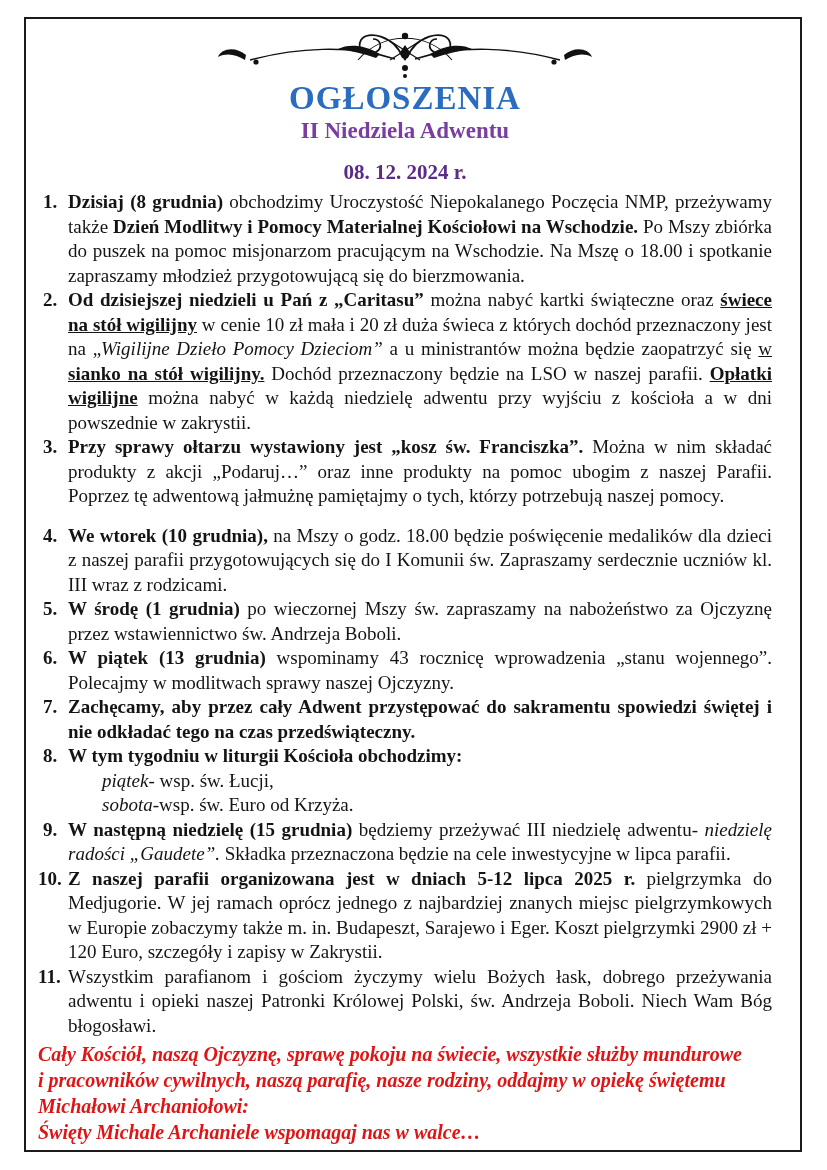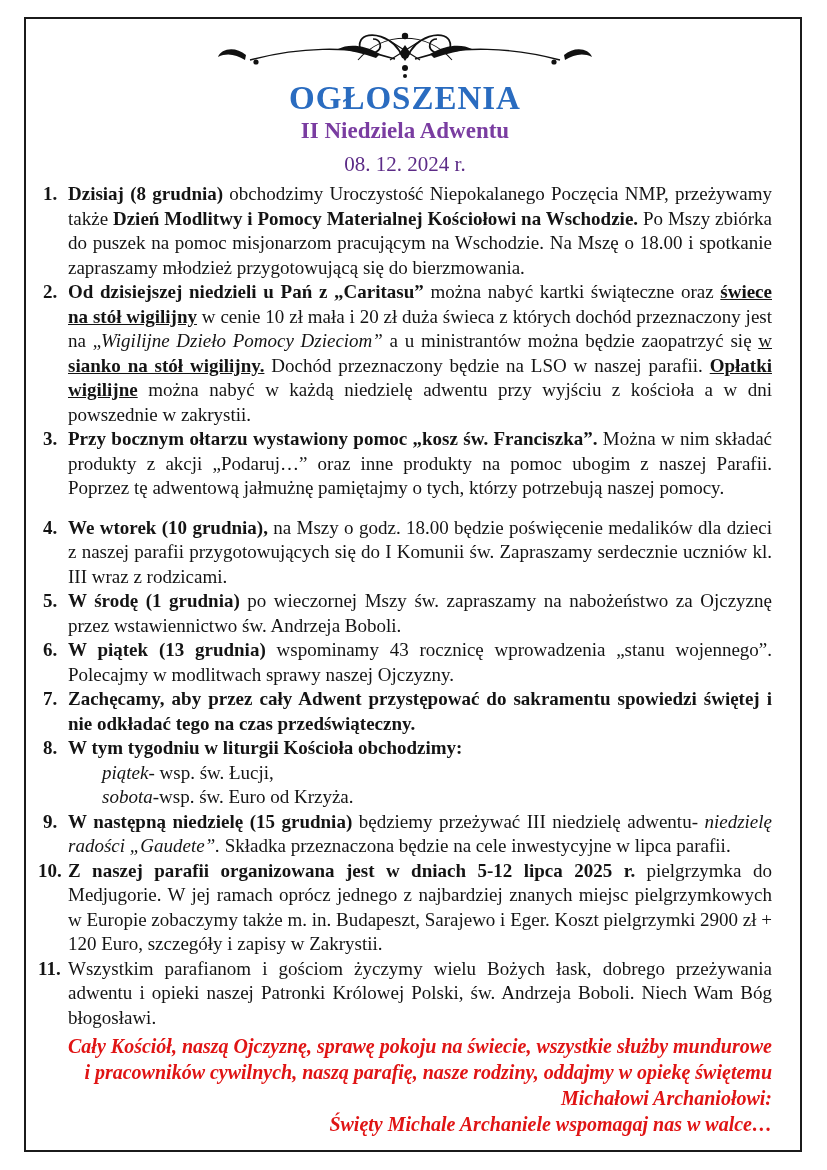--- a/index.html
+++ b/index.html
@@ -23,35 +23,35 @@
   .ornament{text-align:center;height:54px;line-height:0;}
   .title{
     margin:0;text-align:center;font-size:33px;line-height:34px;font-weight:bold;
     color:var(--title-blue);letter-spacing:1px;
   }
   .subtitle{
     margin:3px 0 8px;text-align:center;font-size:23px;line-height:25px;font-weight:bold;
     color:var(--subtitle-purple);
   }
   .date{
-    margin:10px 0 6px;text-align:center;font-size:21px;line-height:23px;font-weight:normal;
+    margin:18px 0 6px;text-align:center;font-size:21px;line-height:23px;font-weight:bold;
     color:var(--date-purple);
   }
   .items{font-size:19px;line-height:24.5px;}
   .item{display:flex;}
   .item.gap{margin-top:15px;}
   .num{flex:0 0 30px;width:30px;box-sizing:border-box;font-weight:bold;}
   .num.single{padding-left:5px;}
   .ibody{flex:1;text-align:justify;}
   .subline{padding-left:34px;text-align:left;}
   .seg-b{font-weight:bold;}
   .seg-i{font-style:italic;}
   .seg-u{text-decoration:underline;}
   .footer{
-    margin-top:3px;text-align:right;font-size:20px;line-height:26px;
+    margin-top:3px;text-align:left;font-size:20px;line-height:26px;
     font-weight:bold;font-style:italic;color:var(--footer-red);
   }
 </style>
 </head>
 <body>
 
 <div class="frame">
   <div class="content">
 
     <div class="ornament">
@@ -92,21 +92,21 @@
         <div class="item">
           <span class="num single">1.</span>
           <div class="ibody"><span class="seg-b ">Dzisiaj (8  grudnia) </span><span class="">obchodzimy Uroczystość Niepokalanego Poczęcia NMP, przeżywamy także </span><span class="seg-b ">Dzień Modlitwy i Pomocy Materialnej Kościołowi na Wschodzie.</span><span class=""> Po Mszy zbiórka do puszek na pomoc misjonarzom pracującym na Wschodzie. Na Mszę o 18.00  i spotkanie zapraszamy młodzież przygotowującą się do bierzmowania.</span></div>
         </div>
         <div class="item">
           <span class="num single">2.</span>
           <div class="ibody"><span class="seg-b ">Od dzisiejszej  niedzieli u Pań z „Caritasu” </span><span class="">można nabyć kartki świąteczne oraz </span><span class="seg-b seg-u">świece na stół wigilijny</span><span class=""> w cenie 10 zł  mała i 20 zł duża świeca z których dochód przeznaczony jest na „</span><span class="seg-i ">Wigilijne Dzieło Pomocy Dzieciom”</span><span class=""> a u ministrantów można będzie zaopatrzyć się </span><span class="seg-u">w </span><span class="seg-b seg-u">sianko na stół wigilijny.</span><span class=""> Dochód przeznaczony będzie na LSO w naszej parafii. </span><span class="seg-b seg-u">Opłatki wigilijne</span><span class=""> można nabyć w każdą niedzielę adwentu przy wyjściu z kościoła a w dni powszednie w zakrystii.</span></div>
         </div>
         <div class="item">
           <span class="num single">3.</span>
-          <div class="ibody"><span class="seg-b ">Przy bocznym ołtarzu wystawiony pomoc „kosz św. Franciszka”.</span><span class=""> Można w nim składać produkty z akcji „Podaruj…” oraz inne produkty na pomoc ubogim z naszej Parafii. Poprzez tę adwentową jałmużnę pamiętajmy o tych, którzy potrzebują naszej pomocy.</span></div>
+          <div class="ibody"><span class="seg-b ">Przy sprawy ołtarzu wystawiony jest „kosz św. Franciszka”.</span><span class=""> Można w nim składać produkty z akcji „Podaruj…” oraz inne produkty na pomoc ubogim z naszej Parafii. Poprzez tę adwentową jałmużnę pamiętajmy o tych, którzy potrzebują naszej pomocy.</span></div>
         </div>
         <div class="item gap">
           <span class="num single">4.</span>
           <div class="ibody"><span class="seg-b ">We wtorek (10 grudnia),</span><span class=""> na Mszy o godz. 18.00 będzie poświęcenie medalików dla dzieci z naszej parafii  przygotowujących się do I Komunii św. Zapraszamy serdecznie uczniów kl. III wraz z rodzicami.</span></div>
         </div>
         <div class="item">
           <span class="num single">5.</span>
           <div class="ibody"><span class="seg-b "> W środę (1 grudnia)</span><span class=""> po wieczornej Mszy św. zapraszamy na nabożeństwo za Ojczyznę przez wstawiennictwo św. Andrzeja Boboli.</span></div>
         </div>
         <div class="item">

